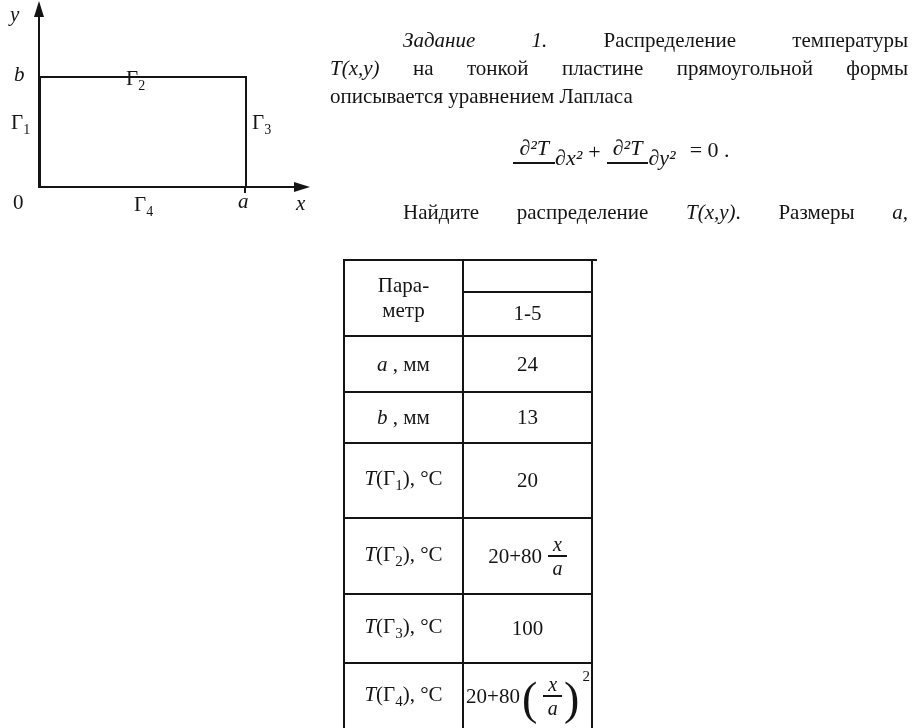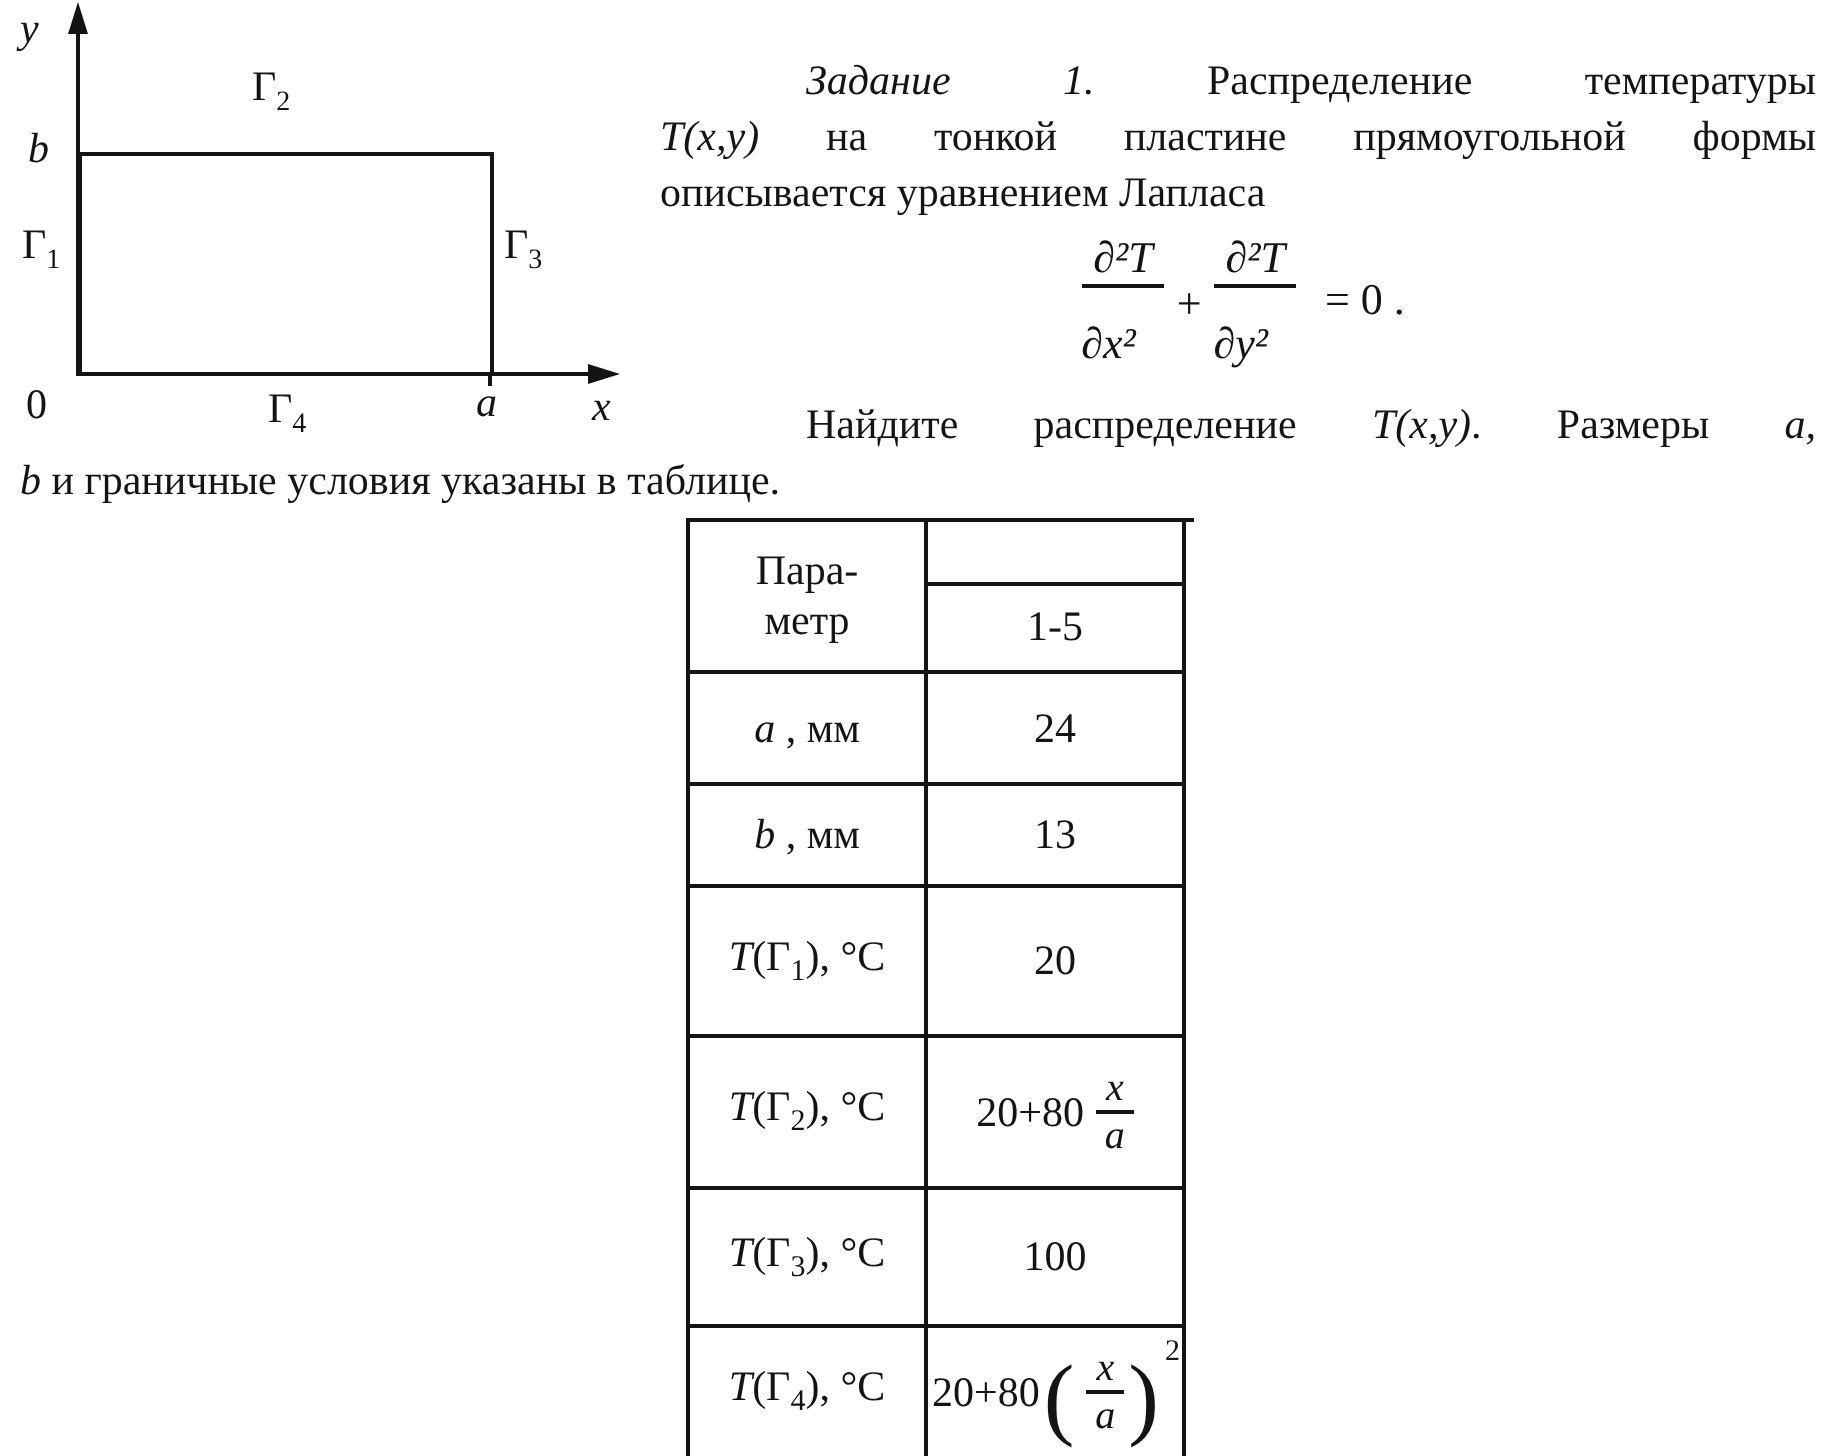--- a/index.html
+++ b/index.html
@@ -12,21 +12,21 @@
   .dlabel{position:absolute;font-size:21px;line-height:20px;white-space:nowrap;}
   .dlabel sub{font-size:14px;line-height:0;}
   
   .textcol{position:absolute;left:330px;top:26px;width:578px;font-size:21px;line-height:28px;}
   .jline{text-align:justify;text-align-last:justify;}
   .indent{text-indent:73px;}
   
   .equation{position:absolute;left:330px;top:116px;width:578px;height:68px;
             display:flex;justify-content:center;align-items:center;
             font-size:22px;font-style:italic;}
-  .frac{display:inline-flex;flex-direction:column;align-items:flex-start;margin:0 5px;}
+  .frac{display:inline-flex;flex-direction:row;align-items:center;margin:0 5px;}
   .frac .num{padding:0 6px 2px;border-bottom:2px solid #141414;line-height:1.05;}
   .frac .den{padding-top:16px;line-height:1.05;}
   .eq-op{margin:0 1px;position:relative;top:2px;font-style:normal;}
   .eq-rhs{margin-left:9px;font-style:normal;}
   
   .para2a{position:absolute;left:330px;top:198px;width:578px;font-size:21px;line-height:28px;
           text-align:justify;text-align-last:justify;}
   .para2b{position:absolute;left:10px;top:226px;font-size:21px;line-height:28px;white-space:nowrap;}
   
   table.params{position:absolute;left:343px;top:259px;border-collapse:collapse;table-layout:fixed;}
@@ -54,21 +54,21 @@
     <svg width="322" height="232" viewBox="0 0 322 232">
       <line x1="39" y1="12" x2="39" y2="188" stroke="#141414" stroke-width="2"></line>
       <polygon points="39,1 34,17 44,17" fill="#141414"></polygon>
       <line x1="38" y1="187" x2="298" y2="187" stroke="#141414" stroke-width="2"></line>
       <polygon points="310,187 294,182 294,192" fill="#141414"></polygon>
       <rect x="40" y="77" width="206" height="110" fill="none" stroke="#141414" stroke-width="2"></rect>
       <line x1="245" y1="187" x2="245" y2="193" stroke="#141414" stroke-width="2"></line>
     </svg>
     <div class="dlabel it" style="left:10px;top:4px;">y</div>
     <div class="dlabel it" style="left:14px;top:64px;">b</div>
-    <div class="dlabel" style="left:126px;top:33px;"><span>Γ</span><sub>2</sub></div>
+    <div class="dlabel" style="left:126px;top:68px;"><span>Γ</span><sub>2</sub></div>
     <div class="dlabel" style="left:11px;top:112px;"><span>Γ</span><sub>1</sub></div>
     <div class="dlabel" style="left:252px;top:112px;"><span>Γ</span><sub>3</sub></div>
     <div class="dlabel" style="left:13px;top:192px;">0</div>
     <div class="dlabel" style="left:134px;top:194px;"><span>Γ</span><sub>4</sub></div>
     <div class="dlabel it" style="left:238px;top:191px;">a</div>
     <div class="dlabel it" style="left:296px;top:193px;">x</div>
   </div>
 
   <div class="textcol">
     <div class="jline indent"><span class="it">Задание 1.</span> <span>Распределение температуры</span></div>
@@ -83,21 +83,20 @@
     </span>
     <span class="eq-op">+</span>
     <span class="frac">
       <span class="num">∂²T</span>
       <span class="den">∂y²</span>
     </span>
     <span class="eq-rhs">= 0 .</span>
   </div>
 
   <div class="para2a jline indent"><span>Найдите распределение </span><span class="it">T(x,y)</span><span>. Размеры </span><span class="it">a,</span></div>
-  <div class="para2b"><span class="it">b</span><span> и граничные условия указаны в таблице.</span></div>
 
   <table class="params">
     <tbody>
         <tr>
       <td class="col1" rowspan="2" style="height:74px;">
         <div>Пара-</div>
         <div>метр</div>
       </td>
       <td class="col2 no-right" style="height:29px;"></td>
     </tr>

